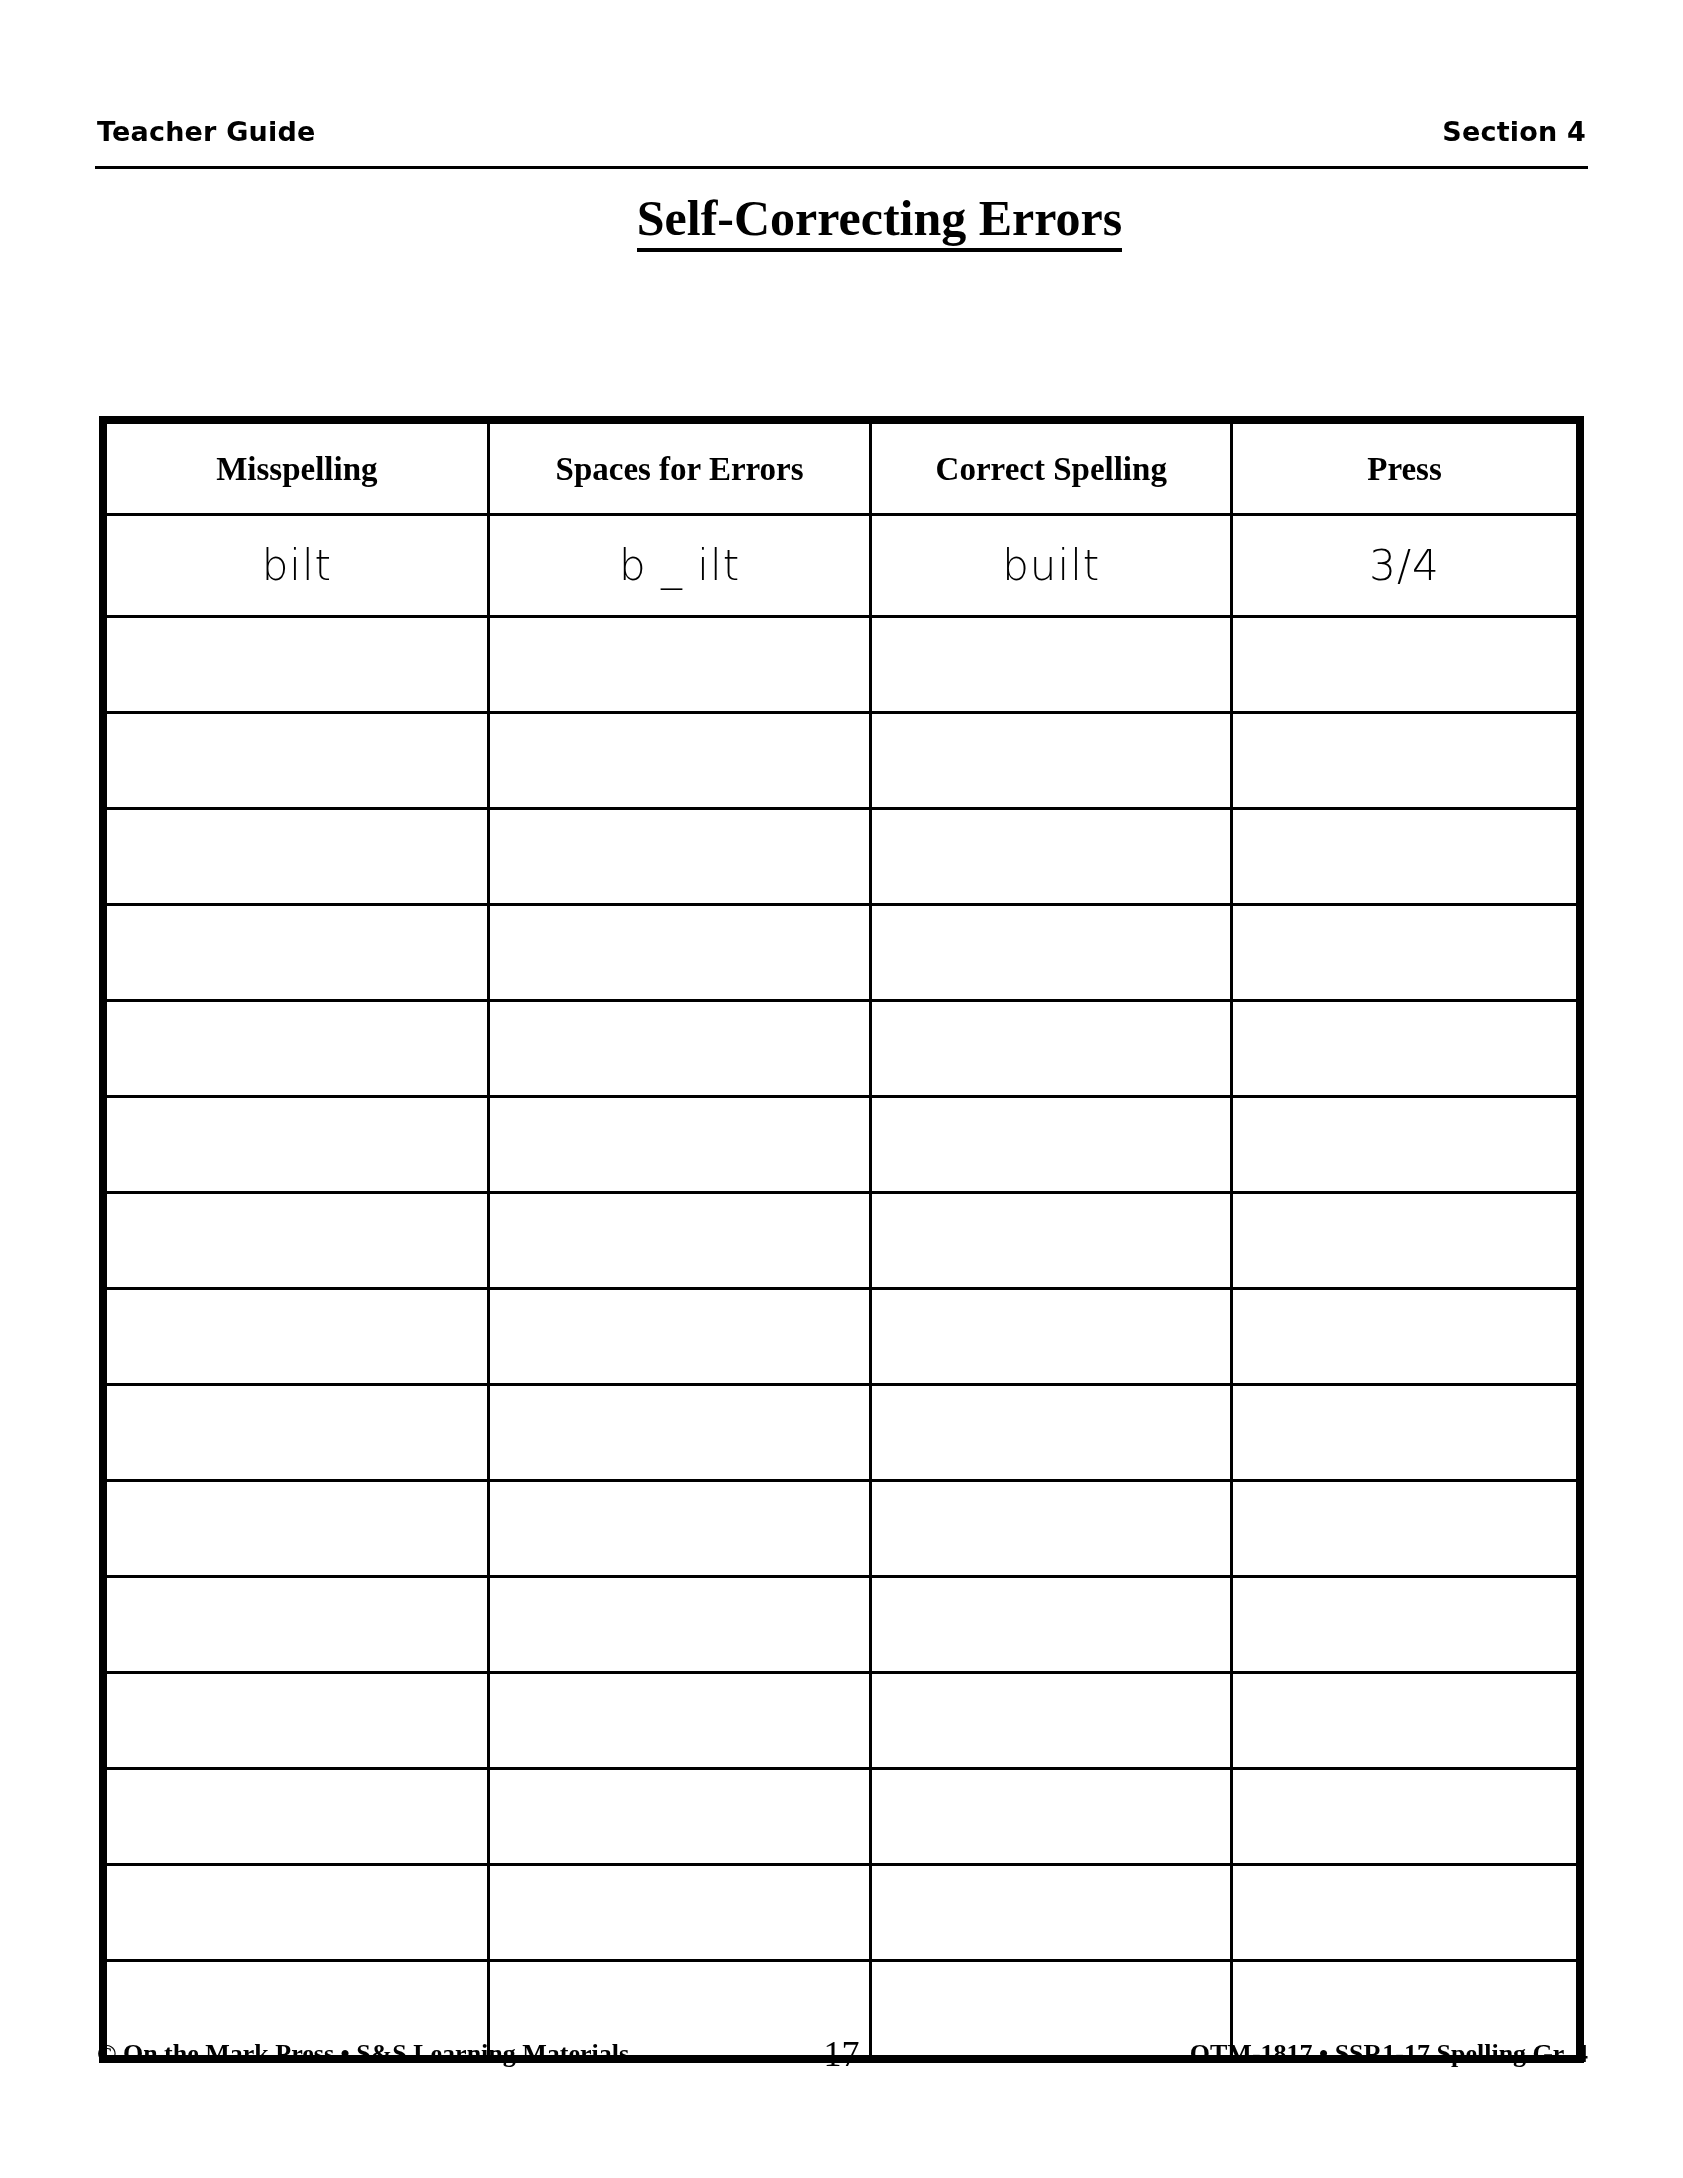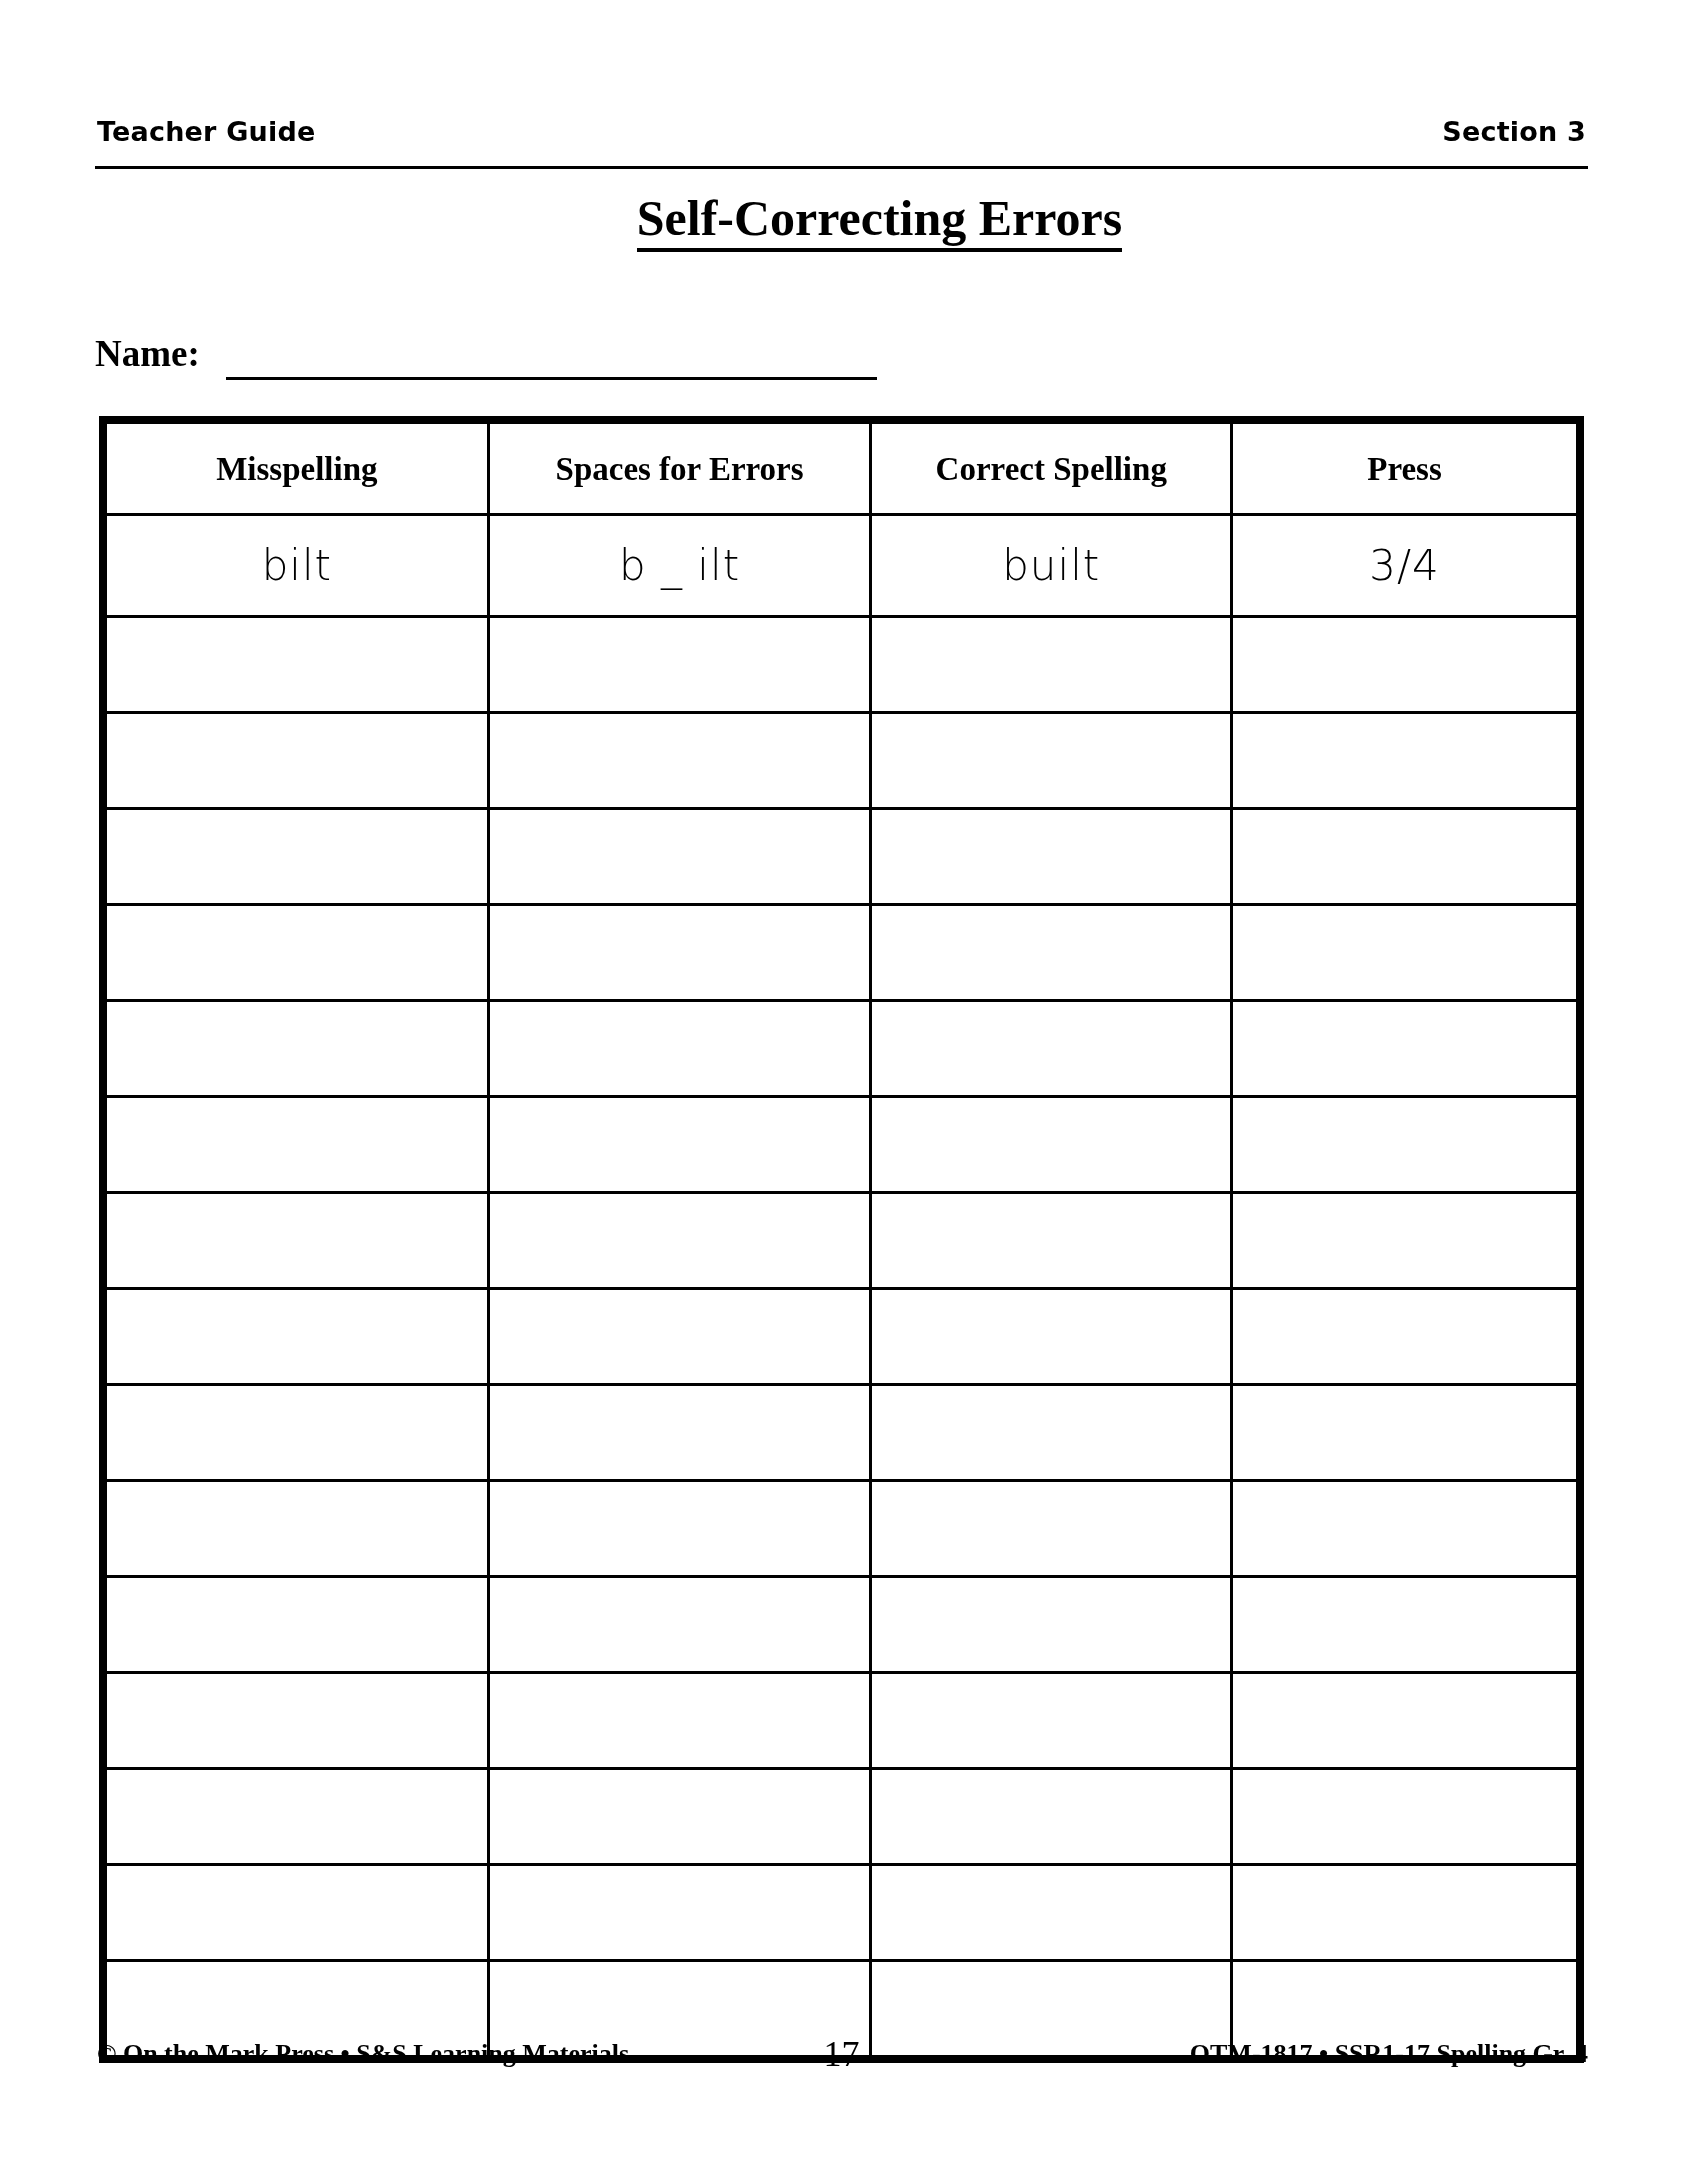--- a/index.html
+++ b/index.html
@@ -182,32 +182,28 @@
     line-height: 44px;
   }
 </style>
 </head>
 <body>
 
 <div class="page">
 
   <div class="runhead">
     <div class="runhead-left">Teacher Guide</div>
-    <div class="runhead-right">Section 3</div>
+    <div class="runhead-right">Section 4</div>
   </div>
   <div class="runhead-rule"></div>
 
   <div class="title">
     <span class="tu">Self-Correcting Errors</span>
   </div>
 
-  <div class="nameline">
-    <div class="name-label">Name:</div>
-    <div class="name-blank"></div>
-  </div>
 
   <div class="tblwrap">
     <table class="grid">
       <colgroup>
         <col class="c1">
           <col class="c2">
           <col class="c3">
           <col class="c4">
       </colgroup>
       <thead>

